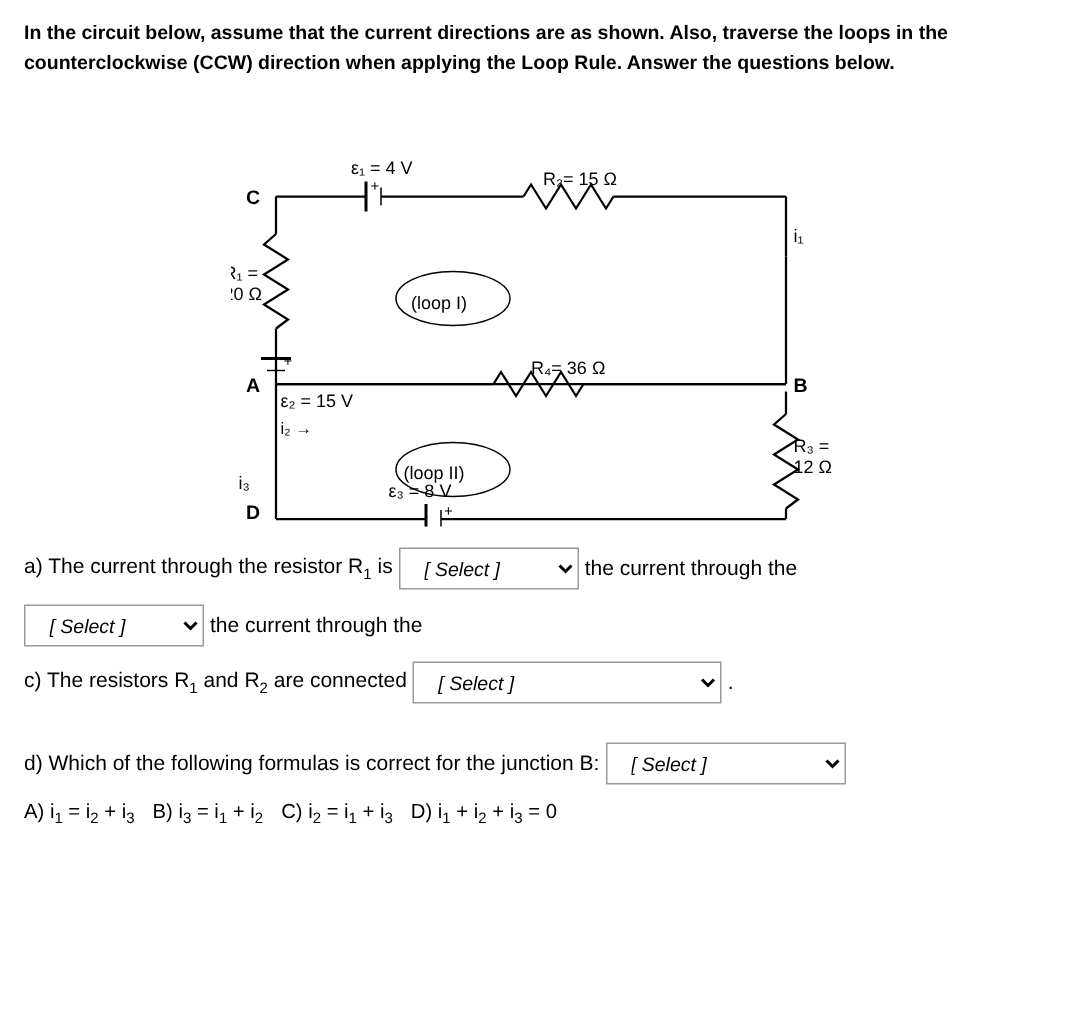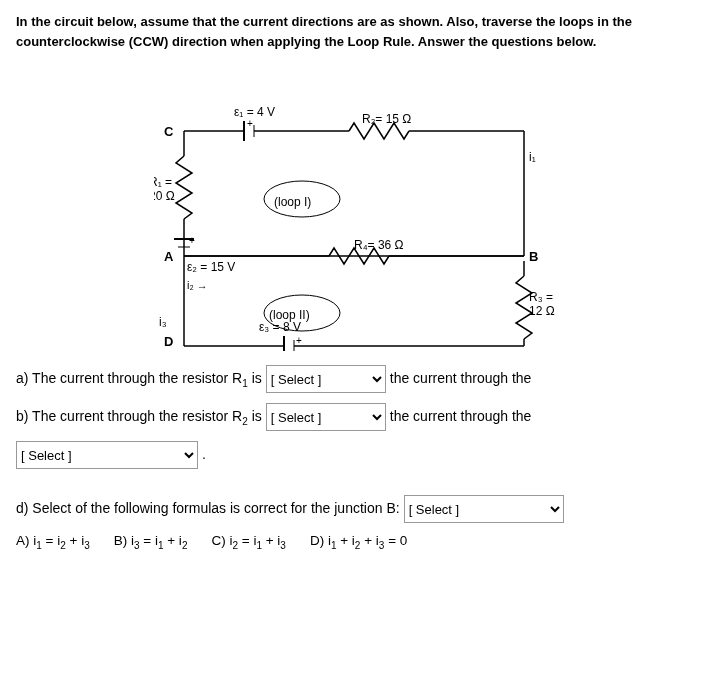--- a/index.html
+++ b/index.html
@@ -36,29 +36,30 @@
       display: flex;
       align-items: center;
       flex-wrap: wrap;
       gap: 4px;
       margin-bottom: 2px;
     }
     select {
       border: 1px solid #999;
       background: #fff;
       font-size: 13px;
-      padding: 2px 0;
+      padding: 2px 12px;
       cursor: pointer;
       min-width: 120px;
       height: 28px;
+      font-style: italic;
     }
     .answers-row {
       display: flex;
       align-items: flex-end;
-      gap: 24px;
+      gap: 12px;
       margin-top: 10px;
       font-size: 13.5px;
     }
     .answers-row span {
       white-space: nowrap;
     }
     sub { font-size: 10px; }
   </style>
 </head>
 <body>
@@ -166,50 +167,50 @@
       <option>greater than</option>
       <option>less than</option>
     </select>
     <span>the current through the</span>
   </div>
 </div>
 
 
 <div class="question">
   <div class="question-line">
-    <span>b) The current through the resistor R<sub>2</sub> is</span>
     <select>
       <option>[ Select ]</option>
       <option>equal to</option>
       <option>greater than</option>
       <option>less than</option>
     </select>
     <span>the current through the</span>
   </div>
 </div>
 
 
 <div class="question">
   <div class="question-line">
+    <span>c) The resistors R<sub>1</sub> and R<sub>2</sub> are connected</span>
     <select>
       <option>[ Select ]</option>
       <option>in series</option>
       <option>in parallel</option>
       <option>neither in series nor parallel</option>
     </select>
     <span>.</span>
   </div>
 </div>
 
 <br>
 
 
 <div class="question">
   <div class="question-line">
-    <span>d) Select of the following formulas is correct for the junction B:</span>
+    <span>d) Which of the following formulas is correct for the junction B:</span>
     <select style="min-width:160px;">
       <option>[ Select ]</option>
       <option>A) i₁ = i₂ + i₃</option>
       <option>B) i₃ = i₁ + i₂</option>
       <option>C) i₂ = i₁ + i₃</option>
       <option>D) i₁ + i₂ + i₃ = 0</option>
     </select>
   </div>
 </div>
 

